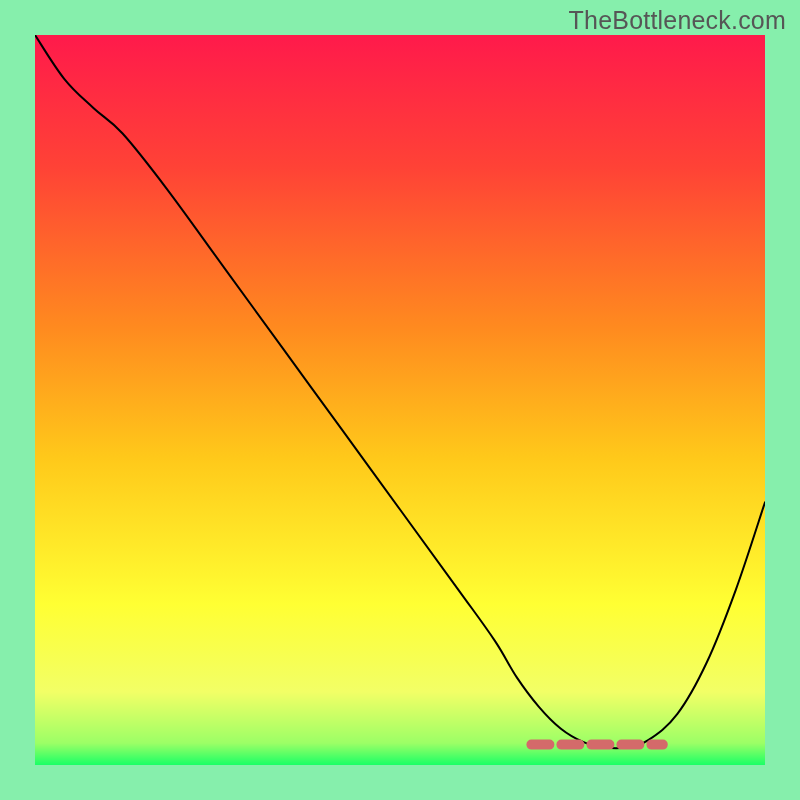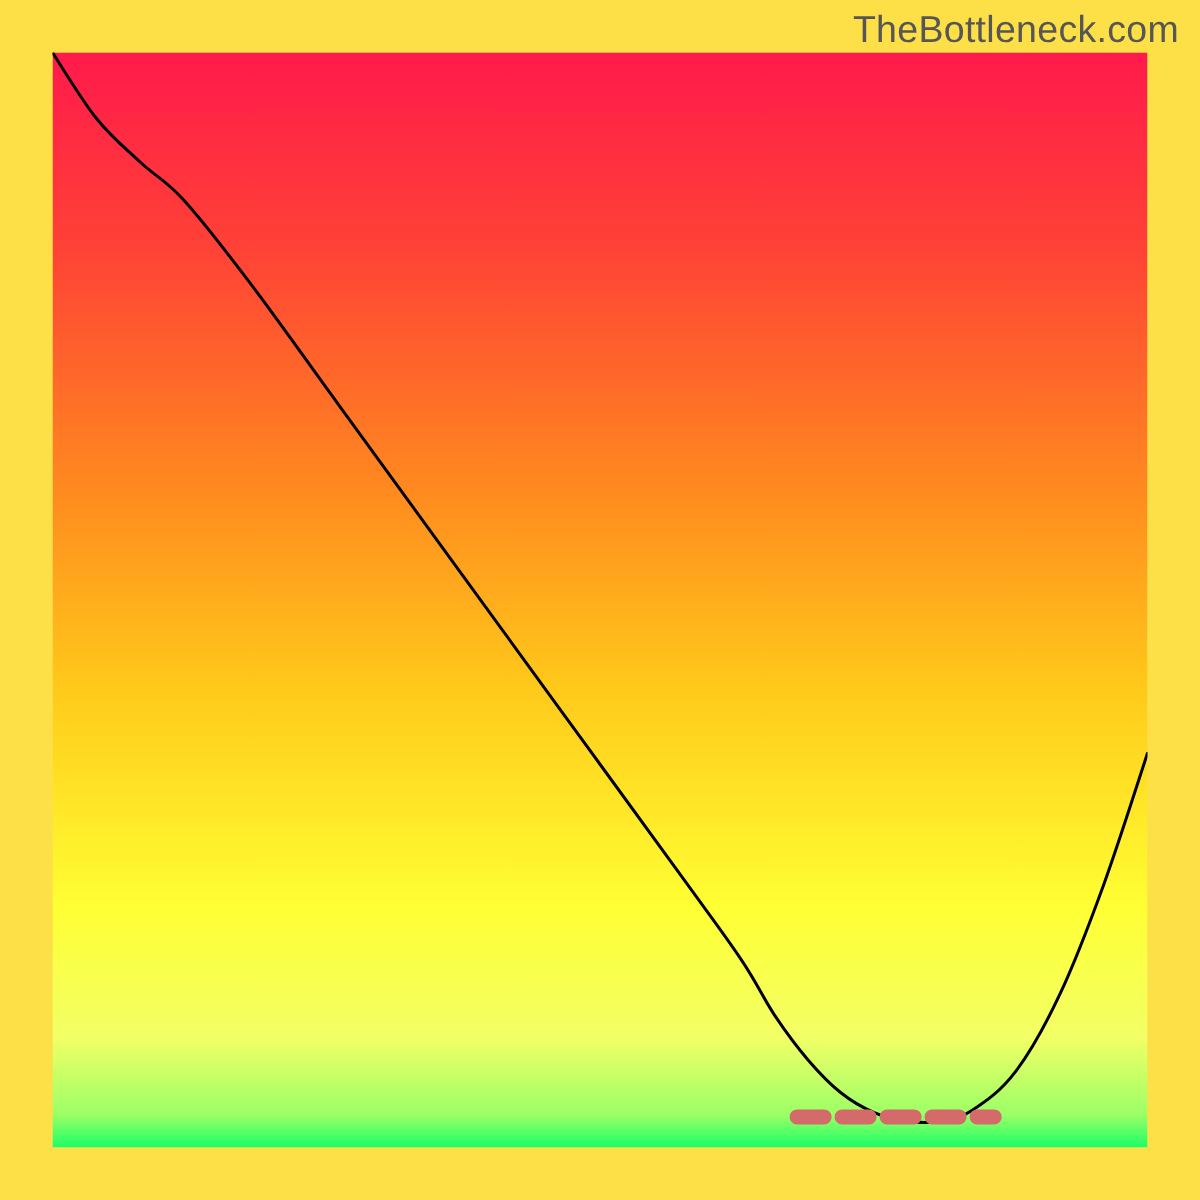--- a/index.html
+++ b/index.html
@@ -1,17 +1,17 @@
 <!DOCTYPE html>
 <html><head>
 <meta charset="utf-8">
 <style>
   * { margin: 0; padding: 0; box-sizing: border-box; }
   html, body { width: 800px; height: 800px; overflow: hidden; background: #000; }
-  .frame { position: relative; width: 800px; height: 800px; background: #fde047; padding-left: 43px; }
+  .frame { position: relative; width: 800px; height: 800px; background: #86efac; padding-left: 43px; }
   .watermark {
     position: absolute;
     top: 6px;
     right: 14px;
     font-family: Arial, Helvetica, sans-serif;
     font-size: 25px;
     color: #565656;
     font-weight: normal;
     letter-spacing: 0.2px;
   }

